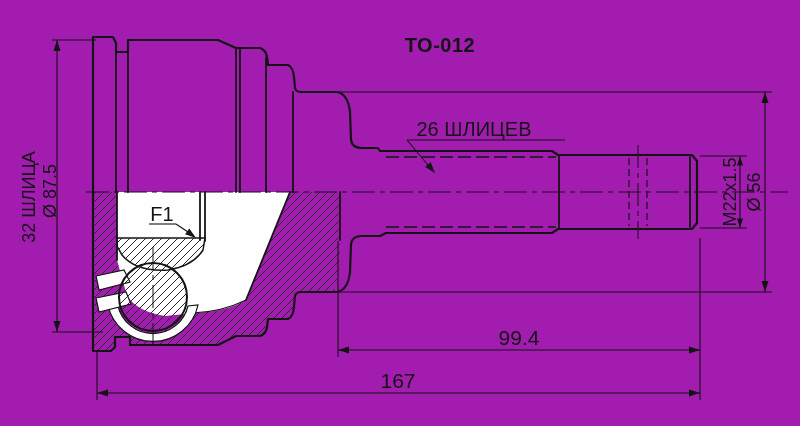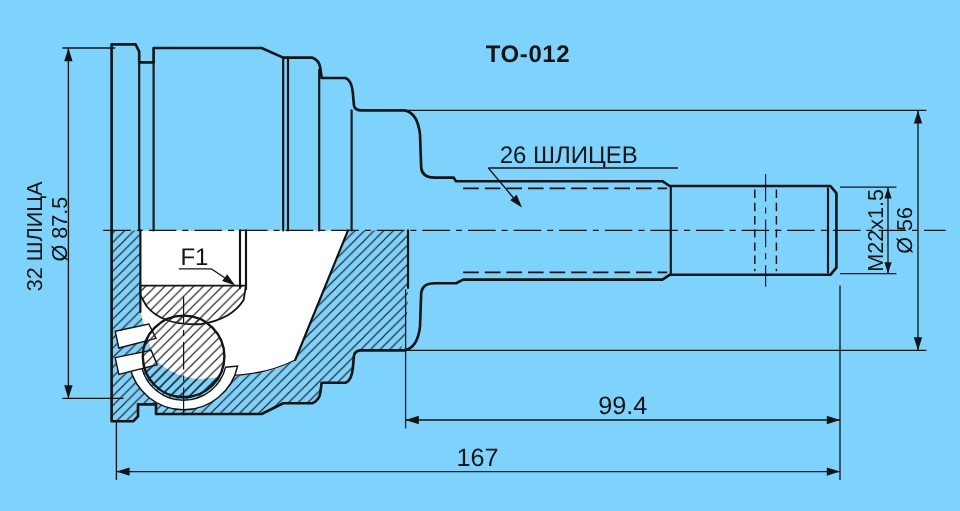--- a/index.html
+++ b/index.html
@@ -1,16 +1,16 @@
 <!DOCTYPE html>
 <html><head>
 <meta charset="utf-8">
 <style>
   html,body{margin:0;padding:0;background:#ffffff;}
-  .stage{position:relative;width:800px;height:426px;background:#7dd3fc;overflow:hidden;
+  .stage{position:relative;width:800px;height:426px;background:#a21caf;overflow:hidden;
          font-family:"Liberation Sans", sans-serif;}
   svg{display:block;}
   text{fill:#141414;font-family:"Liberation Sans", sans-serif;}
   .t-title{font-size:20px;font-weight:bold;letter-spacing:.5px;}
   .t-label{font-size:20px;}
   .t-dim{font-size:21px;}
   .t-vert{font-size:18px;}
   .outline{stroke:#141414;stroke-width:2.2;fill:none;stroke-linejoin:round;stroke-linecap:round;}
   .edge{stroke:#141414;stroke-width:1.8;fill:none;stroke-linecap:round;}
   .thin{stroke:#141414;stroke-width:1.1;fill:none;}

